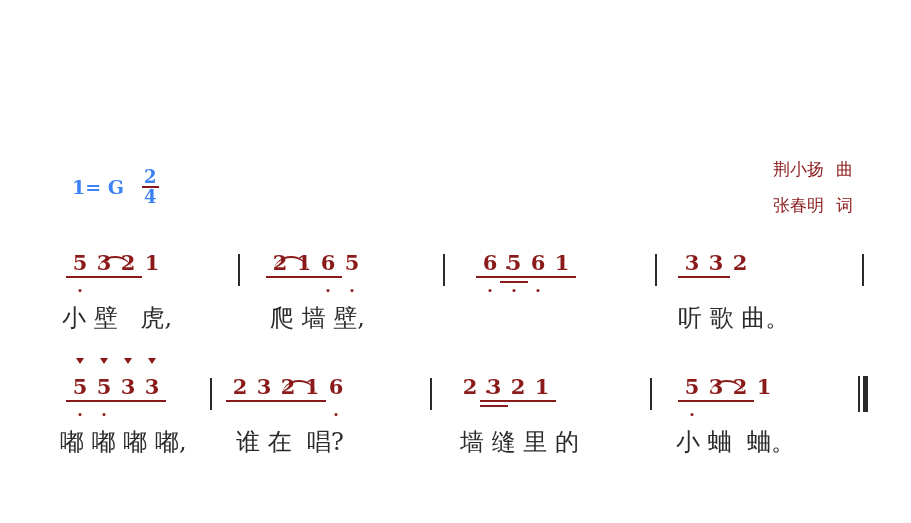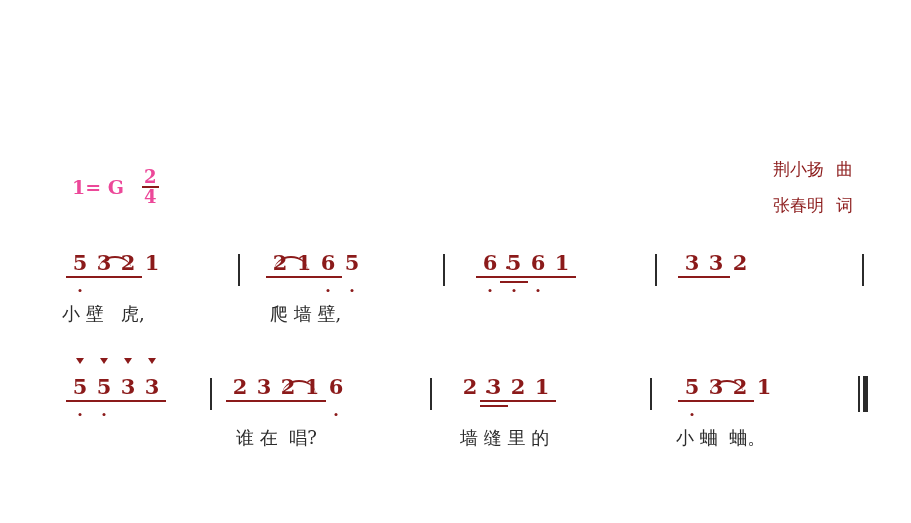--- a/index.html
+++ b/index.html
@@ -31,21 +31,21 @@
     font-weight: bold;
     letter-spacing: 26px;
     font-family: "DejaVu Serif", serif;
   }
 
   
   .keysig {
     position: absolute;
     left: 72px;
     top: 168px;
-    color: #ec4899;
+    color: #3b82f6;
     font-size: 19px;
     font-weight: bold;
     font-family: "DejaVu Serif", serif;
     display: flex;
     align-items: center;
   }
   .keysig .meter {
     display: inline-block;
     margin-left: 18px;
     text-align: center;
@@ -178,21 +178,21 @@
     height: 36px;
   }
   .finalbar .thin { position: absolute; left: 0; top: 0; width: 2px; height: 36px; background: #2b2b2b; }
   .finalbar .thick { position: absolute; left: 5px; top: 0; width: 5px; height: 36px; background: #2b2b2b; }
 
   
   .lyrics {
     position: absolute;
     top: 70px;
     color: #2b2b2b;
-    font-size: 18px;
+    font-size: 24px;
     font-family: "DejaVu Serif", serif;
     white-space: pre;
     letter-spacing: 0px;
   }
 </style>
 </head>
 <body>
 
 <div class="sheet">
 
@@ -284,20 +284,21 @@
             <span class="glyph">2</span>
           </div>
         </div>
       </div>
       <div class="barline" style="left: 238px;"></div>
       <div class="barline" style="left: 443px;"></div>
       <div class="barline" style="left: 655px;"></div>
       <div class="barline" style="left: 862px;"></div>
       <div class="lyrics" style="left: 62px;">小 壁   虎,</div>
       <div class="lyrics" style="left: 270px;">爬 墙 壁,</div>
+      <div class="lyrics" style="left: 678px;">听 歌 曲。</div>
     </div>
   <div class="system row2" id="system-1">
       <div class="measure" style="left: 68px;">
         <div class="notes">
           <div class="note beam1" style="width: 24px;">
             <span class="glyph">5</span>
             <span class="dotbelow"></span>
             <span class="accent"></span>
           </div>
           <div class="note beam1" style="width: 24px;">
@@ -371,18 +372,19 @@
           </div>
         </div>
       </div>
       <div class="barline" style="left: 210px;"></div>
       <div class="barline" style="left: 430px;"></div>
       <div class="barline" style="left: 650px;"></div>
       <div class="finalbar" style="left: 858px;">
         <span class="thin"></span>
         <span class="thick"></span>
       </div>
+      <div class="lyrics" style="left: 60px;">嘟 嘟 嘟 嘟,</div>
       <div class="lyrics" style="left: 460px;">墙 缝 里 的</div>
       <div class="lyrics" style="left: 236px;">谁 在  唱?</div>
       <div class="lyrics" style="left: 676px;">小 蛐  蛐。</div>
     </div>
 
 </div>
 
 </body></html>

